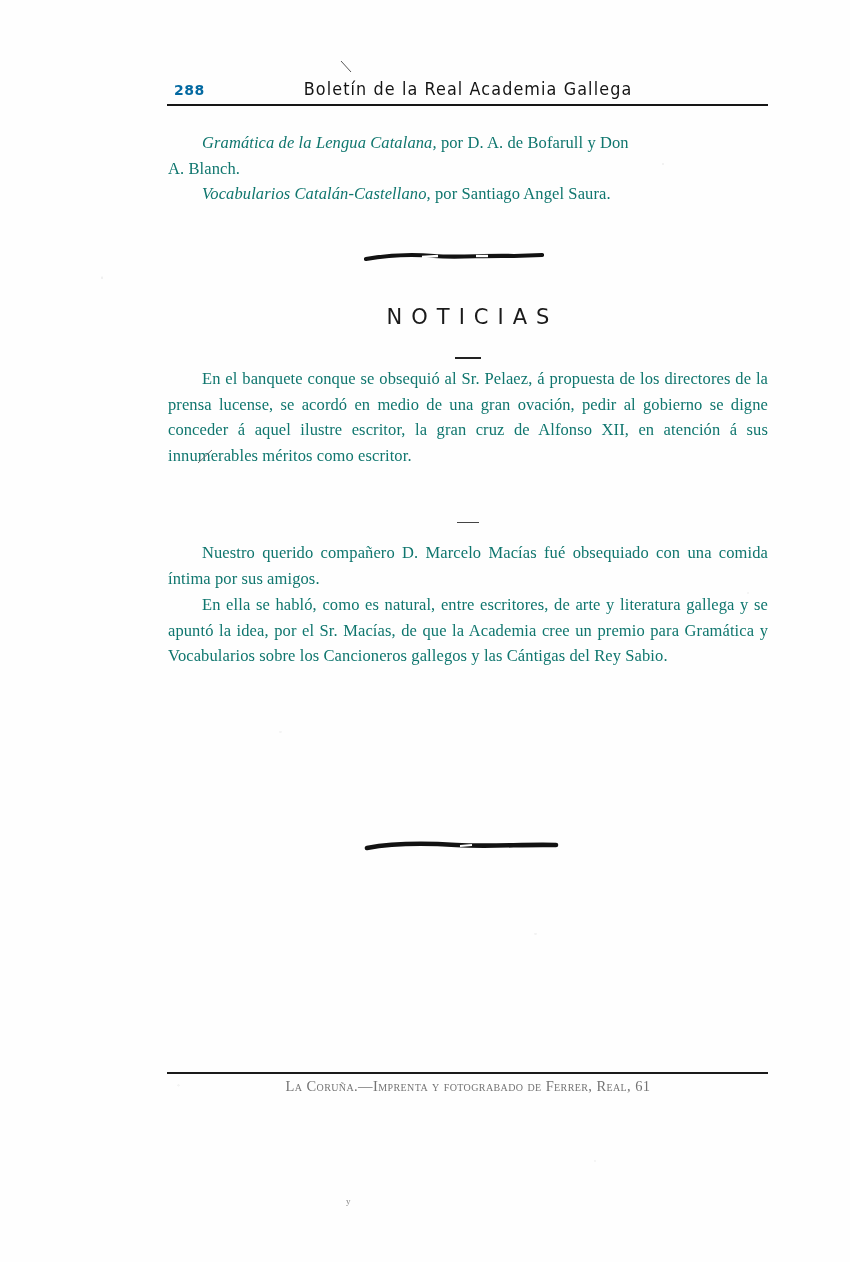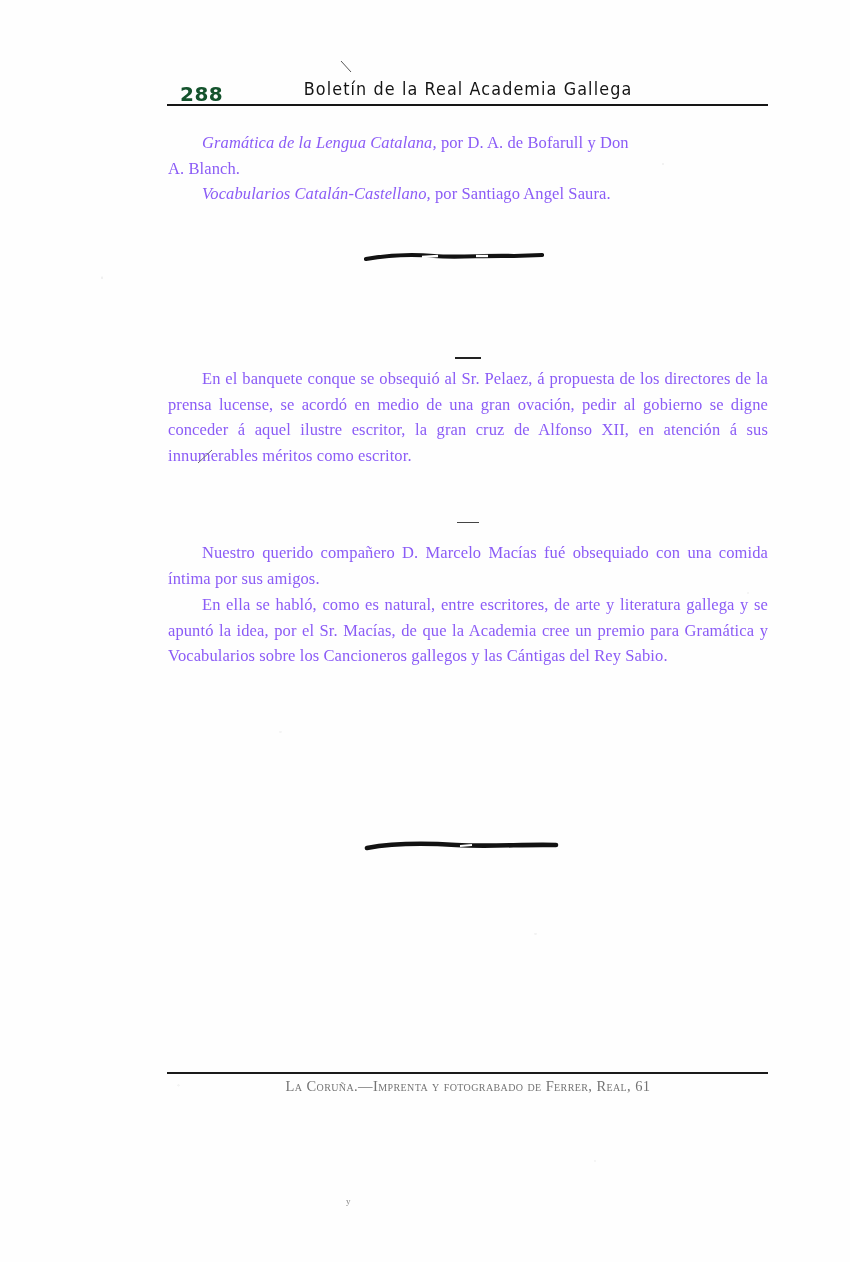--- a/index.html
+++ b/index.html
@@ -42,27 +42,27 @@
   
   .header {
     position: absolute;
     top: 78px;
     left: 0;
     width: 600px;
     height: 26px;
   }
   .folio {
     position: absolute;
-    left: 12px;
+    left: 6px;
     top: 4px;
     font-family: "DejaVu Sans", sans-serif;
     font-weight: bold;
-    font-size: 20px;
+    font-size: 14px;
     letter-spacing: 0.5px;
-    color: #14532d;
+    color: #0369a1;
   }
   .running-title {
     position: absolute;
     left: 0;
     top: 0;
     width: 600px;
     text-align: center;
     font-family: "DejaVu Sans", sans-serif;
     font-size: 16px;
     letter-spacing: 1.1px;
@@ -79,21 +79,21 @@
     background: #161616;
   }
 
   
   .para {
     position: absolute;
     width: 600px;
     font-size: 16.5px;
     line-height: 25.5px;
     text-align: justify;
-    color: #8b5cf6;
+    color: #0f766e;
     letter-spacing: 0.1px;
   }
   .para .indent { display: inline-block; width: 34px; }
   .ital { font-style: italic; }
 
   .book-list { top: 130px; }
   .book-line2 { top: 181px; }
 
   
   .orn-thick {
@@ -221,20 +221,21 @@
   </div>
 
   <div class="orn-thick">
     <svg width="180" height="10" viewBox="0 0 180 10">
       <path d="M2 7 C 25 3, 48 2, 70 4 C 95 6, 120 3, 150 4 L 178 3" stroke="#121212" stroke-width="4.2" fill="none" stroke-linecap="round"></path>
       <path d="M58 5 L 74 4" stroke="#fefefe" stroke-width="2.6" fill="none"></path>
       <path d="M112 4 L 124 4" stroke="#fefefe" stroke-width="2.4" fill="none"></path>
     </svg>
   </div>
 
+  <div class="section-title">NOTICIAS</div>
   <div class="small-dash dash-1"><i></i></div>
 
   <div class="para para-1">
     <span class="indent"></span><span>En el banquete conque se obsequió al Sr. Pelaez, á propuesta de los directores de la prensa lucense, se acordó en medio de una gran ovación, pedir al gobierno se digne conceder á aquel ilustre escritor, la gran cruz de Alfonso XII, en atención á sus innumerables méritos como escritor.</span>
   </div>
 
   <svg class="mark-left" viewBox="0 0 18 18">
     <path d="M2 15 L16 2" stroke="#6a6a6a" stroke-width="1" fill="none"></path>
   </svg>
 

